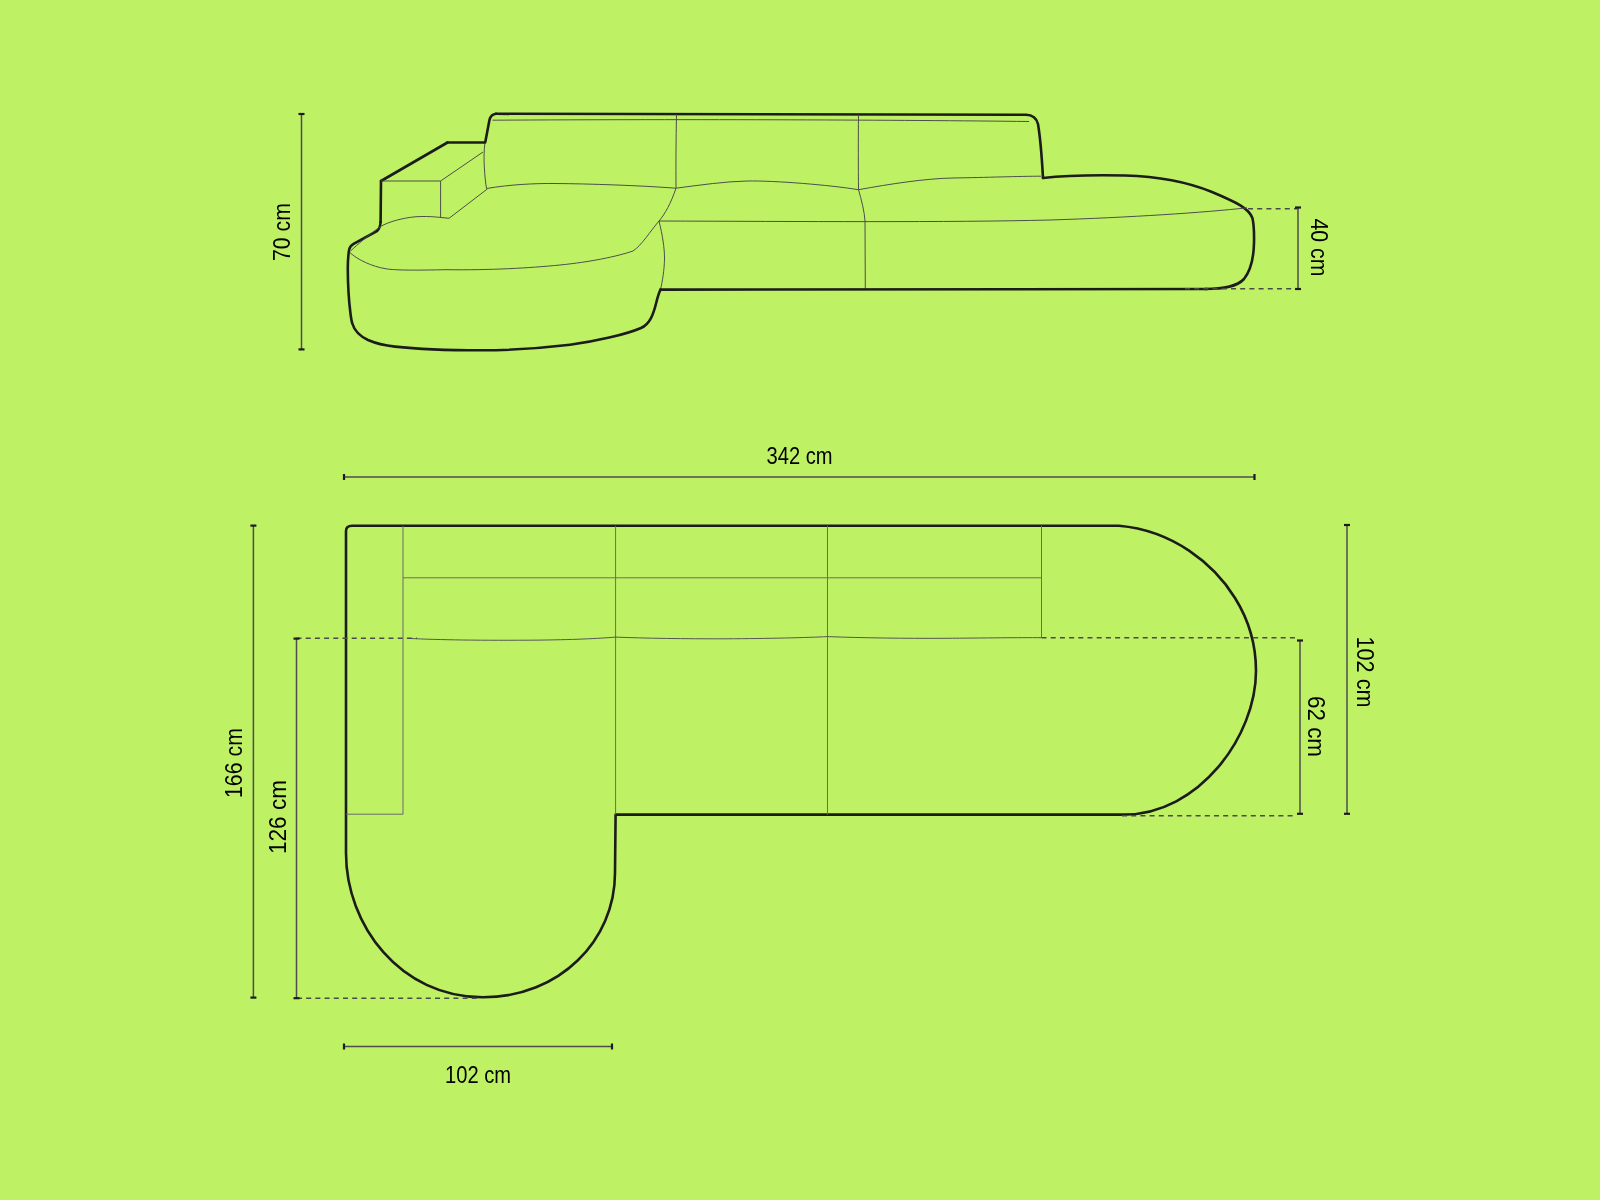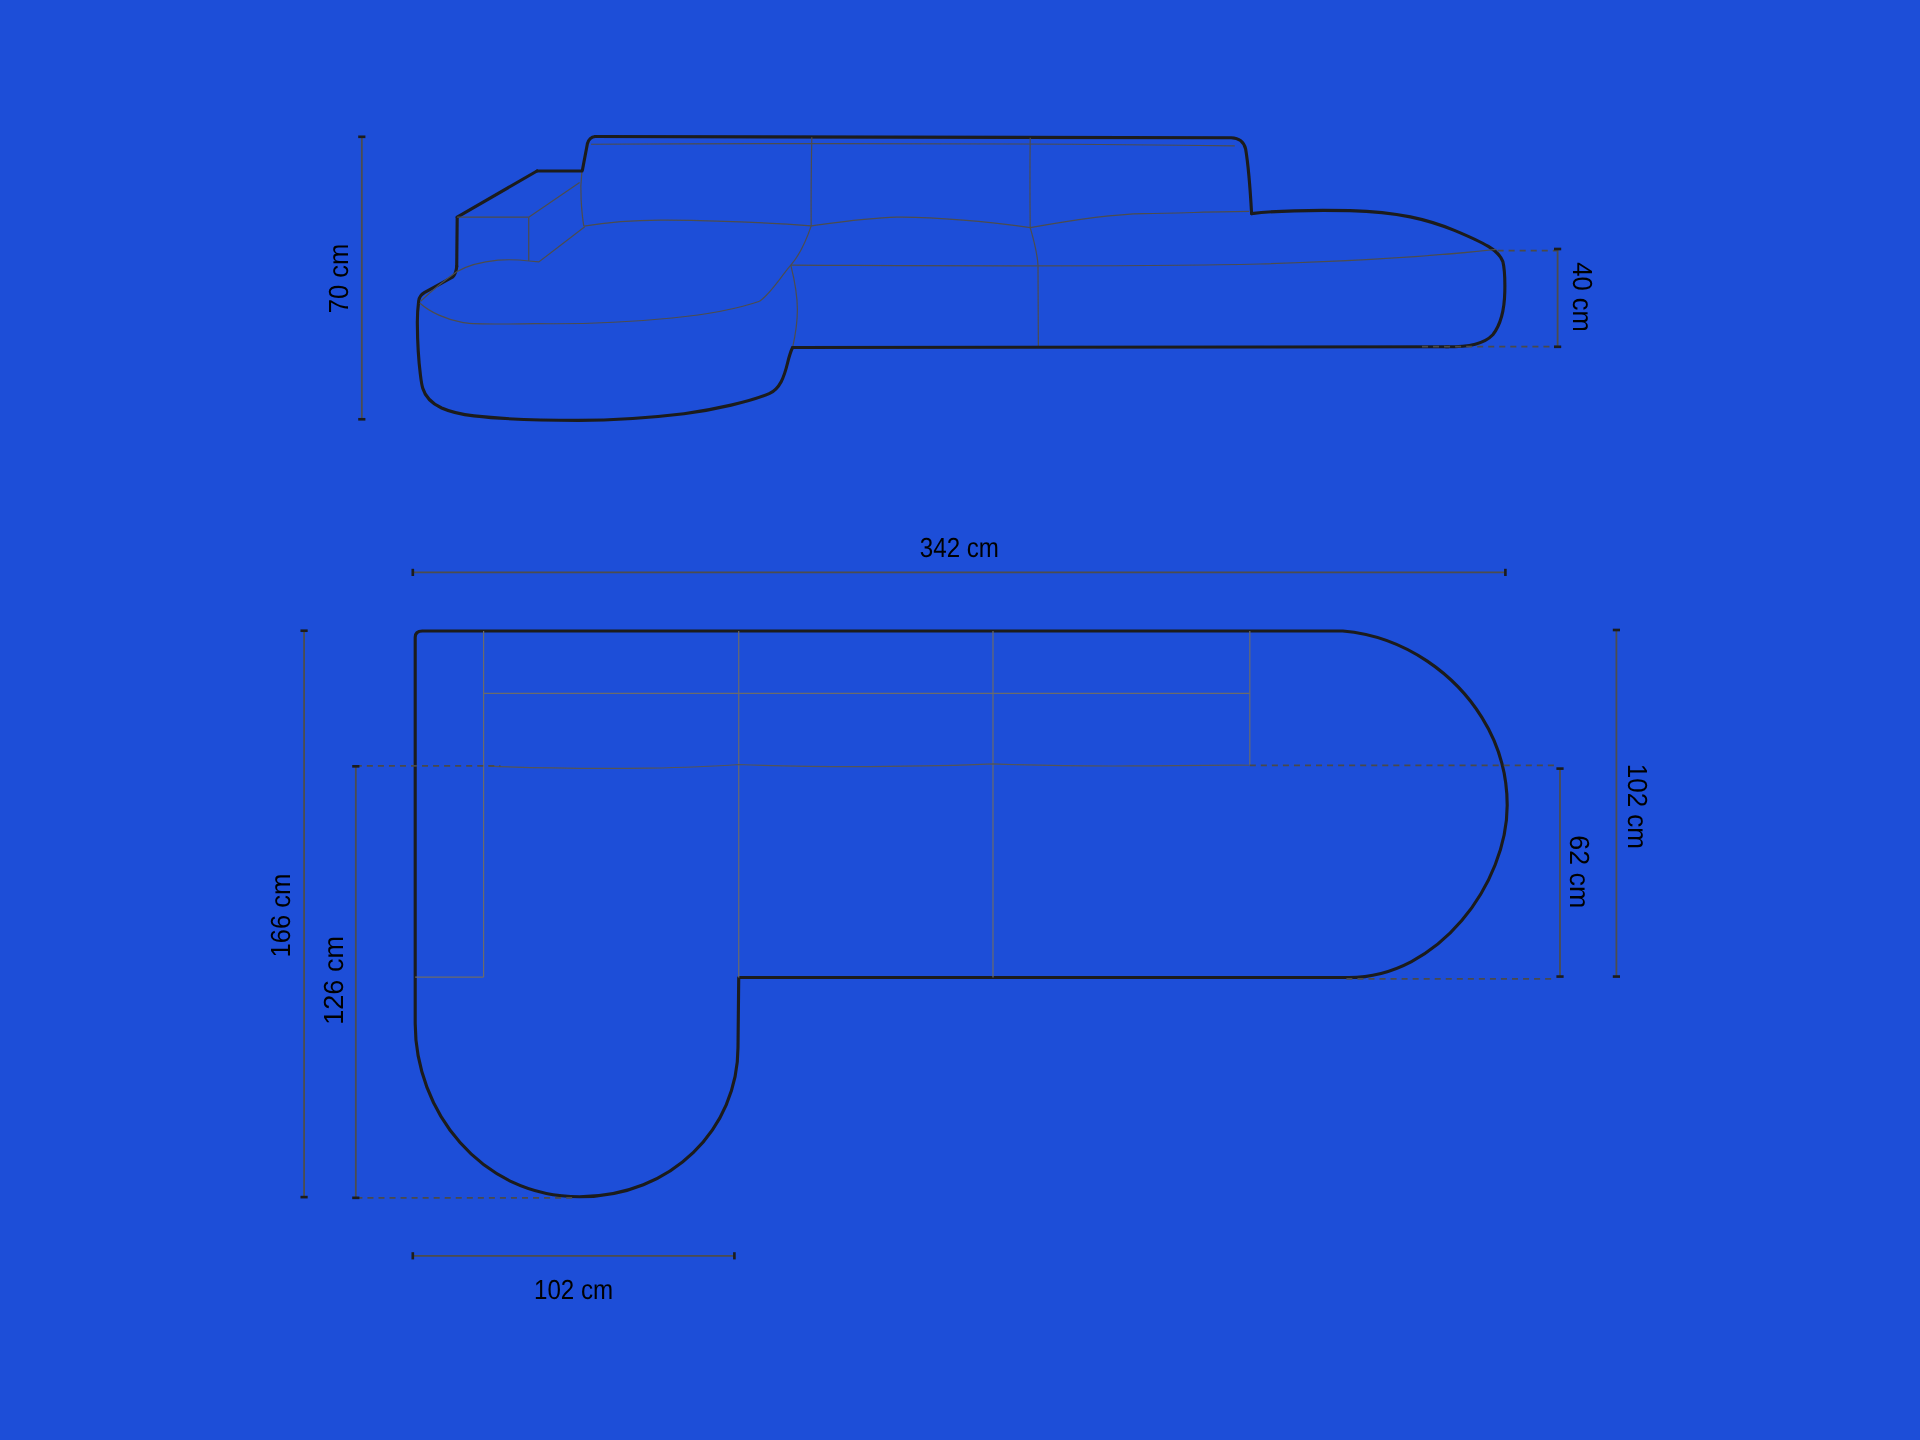--- a/index.html
+++ b/index.html
@@ -1,16 +1,16 @@
 <!DOCTYPE html>
 <html><head>
 <meta charset="utf-8">
 <style>
   html,body{margin:0;padding:0;background:#ffffff;}
-  .page{width:1600px;height:1200px;position:relative;background:#1d4ed8;overflow:hidden;}
+  .page{width:1600px;height:1200px;position:relative;background:#bef264;overflow:hidden;}
   text{font-family:"Liberation Sans",sans-serif;fill:#000;}
 </style>
 </head>
 <body>
 <div class="page">
 <svg width="1600" height="1200" viewBox="0 0 1600 1200" xmlns="http://www.w3.org/2000/svg" fill="none">
 
 <g stroke="#1c1c1c" stroke-width="2.6" stroke-linecap="round" stroke-linejoin="round">
   <path d="M 496,113.8 C 700,112.6 900,113.6 1026,114.8 C 1033,115 1036.5,118 1038,124 C 1040,136 1042,160 1043,178"></path>
   <path d="M 496,113.8 C 492.5,114.2 490.5,116.2 489.5,119.8 L 485.4,141.5"></path>

